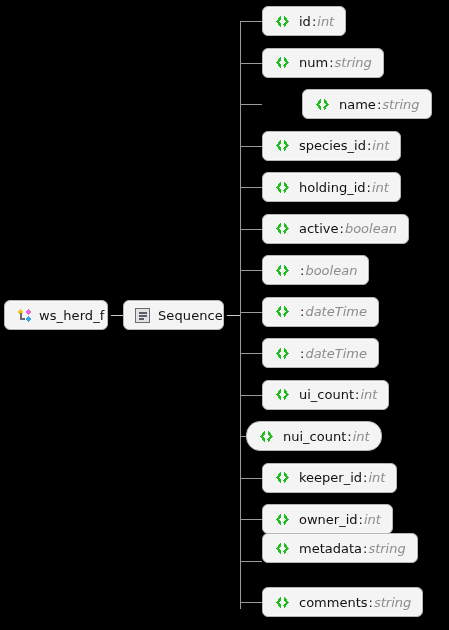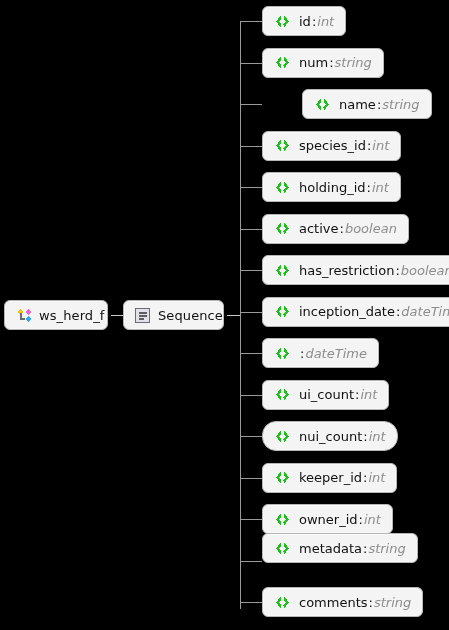--- a/index.html
+++ b/index.html
@@ -191,31 +191,29 @@
         <span class="field-name">active</span>
         <span class="sep">:</span>
         <span class="field-type">boolean</span>
       </div>
       <div class="branch" style="left: 240px; top: 270px; width: 22px;"></div>
       <div class="node" style="left: 262px; top: 255px;">
         <span class="icon icon-code"><svg viewBox="0 0 17 13" width="17" height="13" shape-rendering="crispEdges">
             <path d="M6.4,1.2 L2.0,6.5 L6.4,11.8 L7.9,10.0 L5.0,6.5 L7.9,3.0 Z" fill="#22bb22"></path>
             <path d="M10.6,1.2 L15.0,6.5 L10.6,11.8 L9.1,10.0 L12.0,6.5 L9.1,3.0 Z" fill="#22bb22"></path>
           </svg></span>
-        <span class="field-name">has_restriction</span>
         <span class="sep">:</span>
         <span class="field-type">boolean</span>
       </div>
       <div class="branch" style="left: 240px; top: 312px; width: 22px;"></div>
       <div class="node" style="left: 262px; top: 296.5px;">
         <span class="icon icon-code"><svg viewBox="0 0 17 13" width="17" height="13" shape-rendering="crispEdges">
             <path d="M6.4,1.2 L2.0,6.5 L6.4,11.8 L7.9,10.0 L5.0,6.5 L7.9,3.0 Z" fill="#22bb22"></path>
             <path d="M10.6,1.2 L15.0,6.5 L10.6,11.8 L9.1,10.0 L12.0,6.5 L9.1,3.0 Z" fill="#22bb22"></path>
           </svg></span>
-        <span class="field-name">inception_date</span>
         <span class="sep">:</span>
         <span class="field-type">dateTime</span>
       </div>
       <div class="branch" style="left: 240px; top: 353px; width: 22px;"></div>
       <div class="node" style="left: 262px; top: 338px;">
         <span class="icon icon-code"><svg viewBox="0 0 17 13" width="17" height="13" shape-rendering="crispEdges">
             <path d="M6.4,1.2 L2.0,6.5 L6.4,11.8 L7.9,10.0 L5.0,6.5 L7.9,3.0 Z" fill="#22bb22"></path>
             <path d="M10.6,1.2 L15.0,6.5 L10.6,11.8 L9.1,10.0 L12.0,6.5 L9.1,3.0 Z" fill="#22bb22"></path>
           </svg></span>
         <span class="sep">:</span>
@@ -225,21 +223,21 @@
       <div class="node" style="left: 262px; top: 379.5px;">
         <span class="icon icon-code"><svg viewBox="0 0 17 13" width="17" height="13" shape-rendering="crispEdges">
             <path d="M6.4,1.2 L2.0,6.5 L6.4,11.8 L7.9,10.0 L5.0,6.5 L7.9,3.0 Z" fill="#22bb22"></path>
             <path d="M10.6,1.2 L15.0,6.5 L10.6,11.8 L9.1,10.0 L12.0,6.5 L9.1,3.0 Z" fill="#22bb22"></path>
           </svg></span>
         <span class="field-name">ui_count</span>
         <span class="sep">:</span>
         <span class="field-type">int</span>
       </div>
       <div class="branch" style="left: 240px; top: 436px; width: 22px;"></div>
-      <div class="node" style="left: 262px; top: 421px; border-radius: 14px;">
+      <div class="node" style="left: 246px; top: 421px; border-radius: 14px;">
         <span class="icon icon-code"><svg viewBox="0 0 17 13" width="17" height="13" shape-rendering="crispEdges">
             <path d="M6.4,1.2 L2.0,6.5 L6.4,11.8 L7.9,10.0 L5.0,6.5 L7.9,3.0 Z" fill="#22bb22"></path>
             <path d="M10.6,1.2 L15.0,6.5 L10.6,11.8 L9.1,10.0 L12.0,6.5 L9.1,3.0 Z" fill="#22bb22"></path>
           </svg></span>
         <span class="field-name">nui_count</span>
         <span class="sep">:</span>
         <span class="field-type">int</span>
       </div>
       <div class="branch" style="left: 240px; top: 478px; width: 22px;"></div>
       <div class="node" style="left: 262px; top: 462.5px;">

